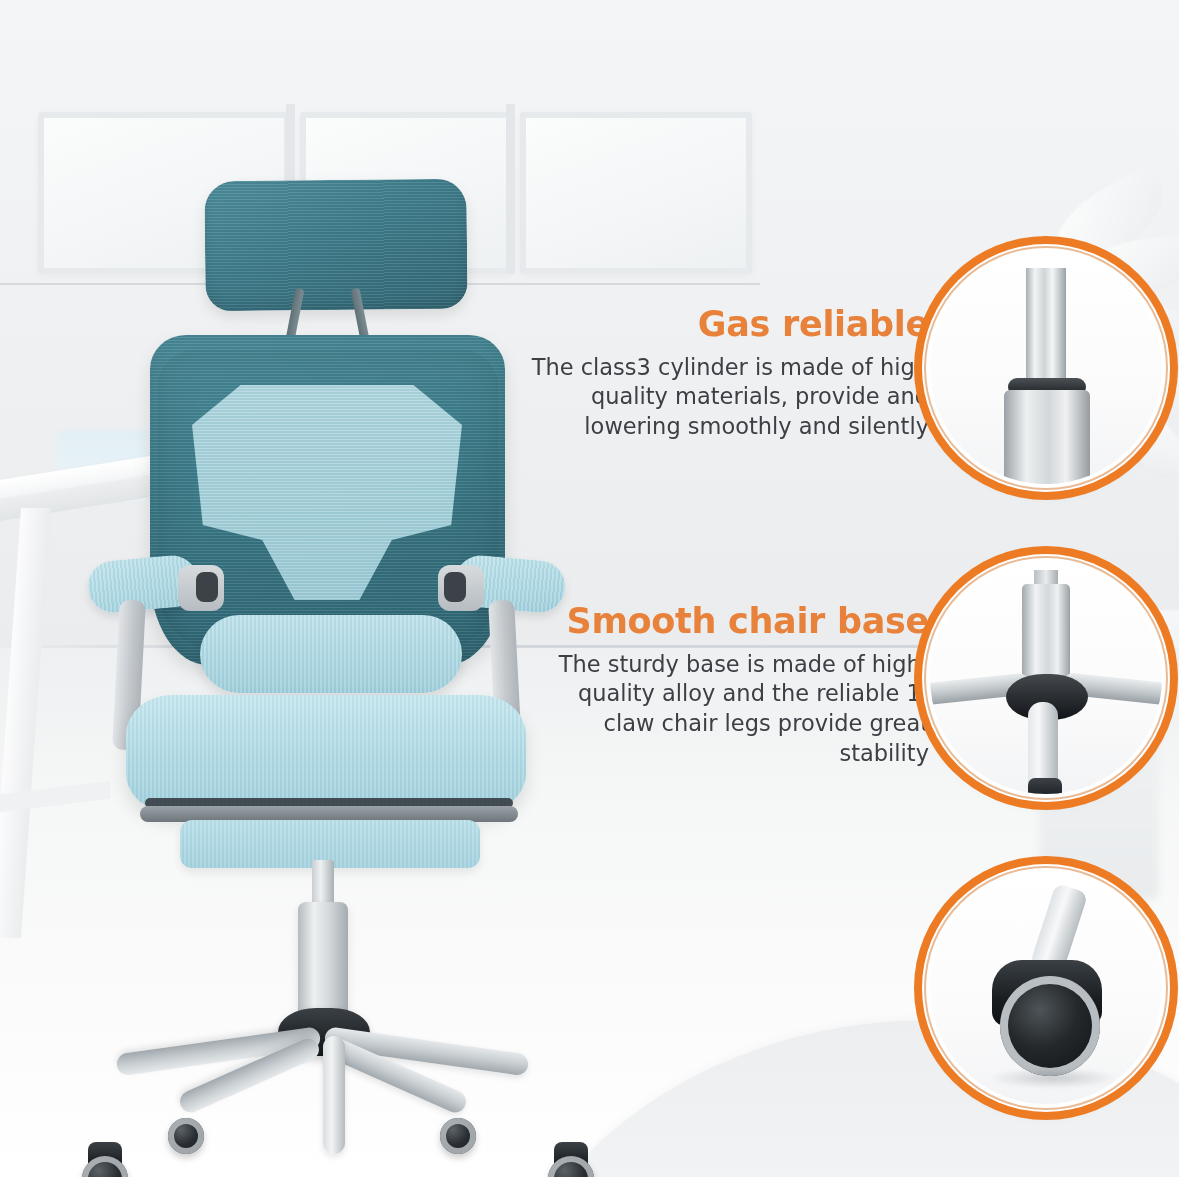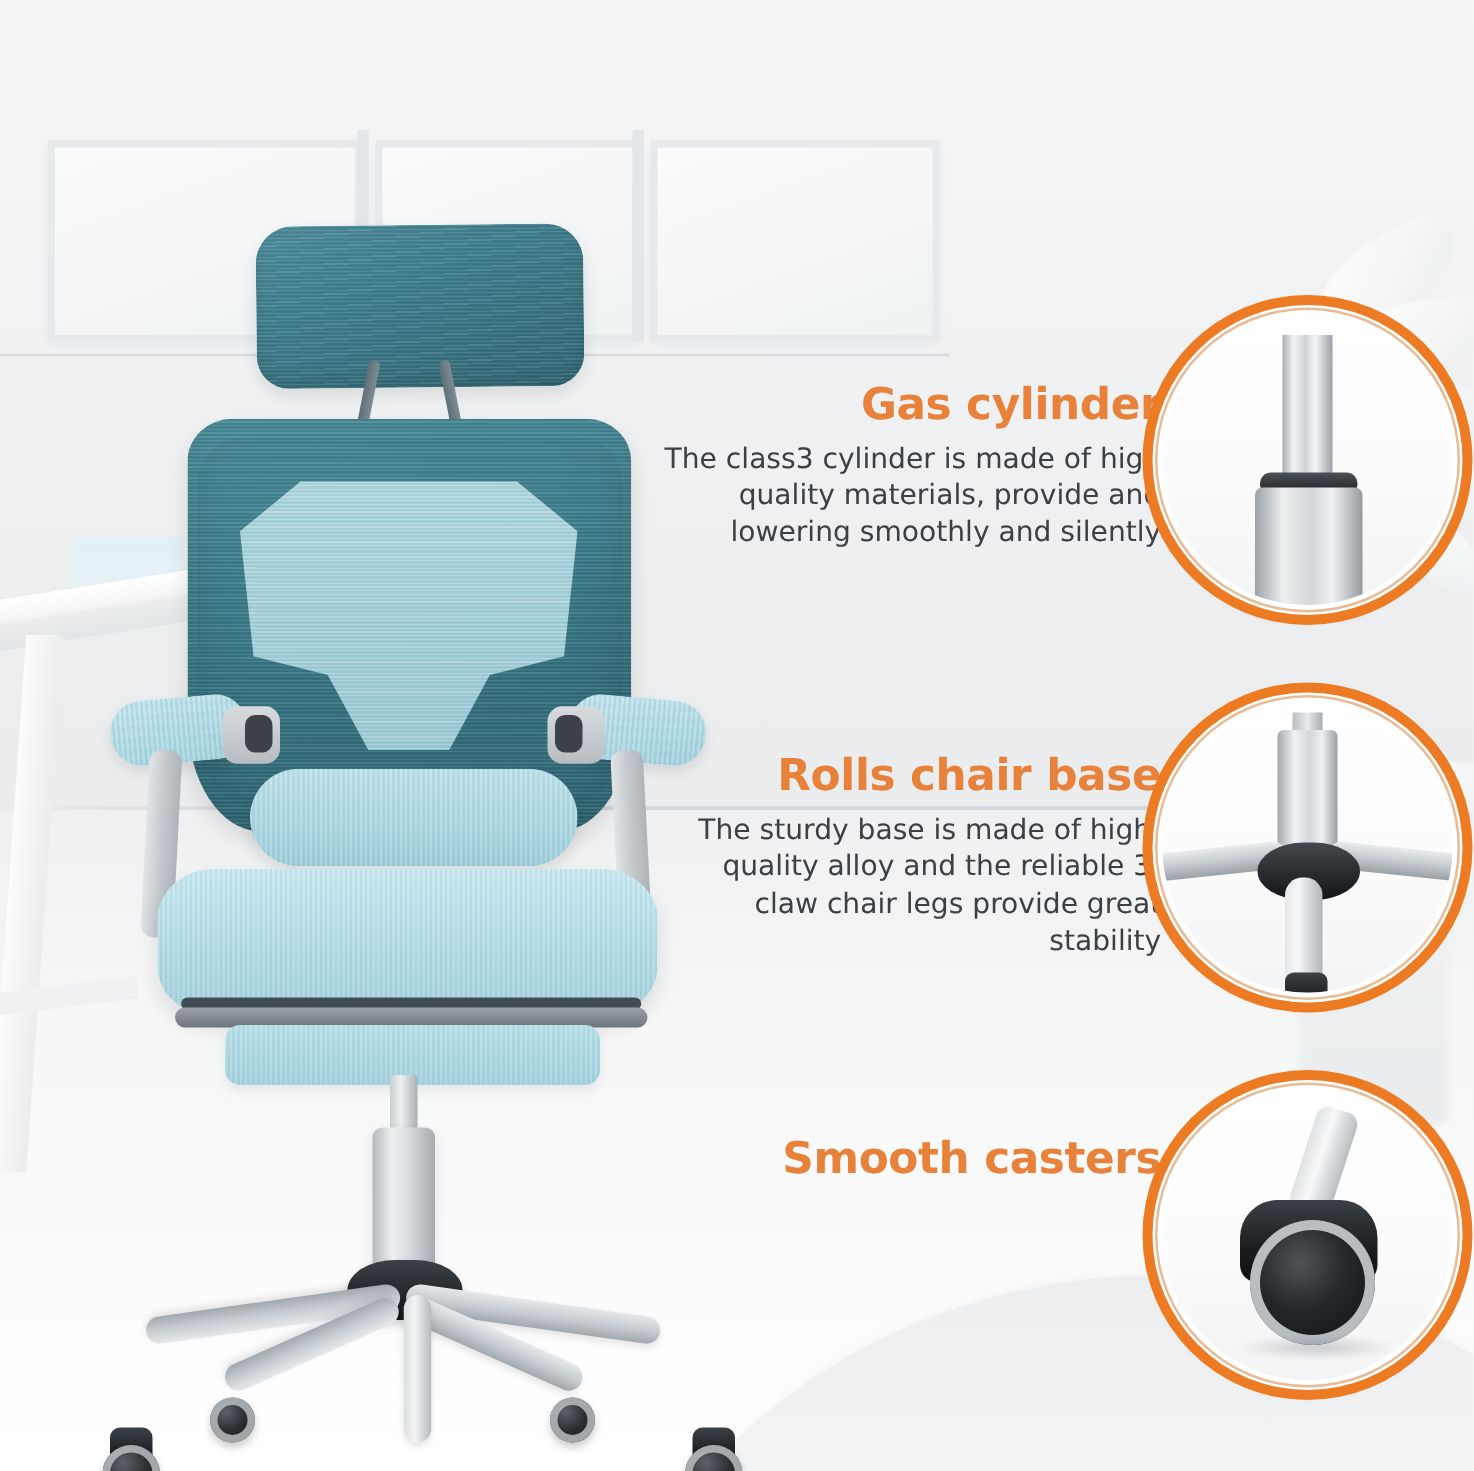--- a/index.html
+++ b/index.html
@@ -314,47 +314,46 @@
     <div class="caster-yoke y2"></div>
 
     <div class="caster c3"></div>
     <div class="caster c4"></div>
     <div class="caster c1"></div>
     <div class="caster c2"></div>
 
   </div>
 
   <div class="feature f1">
-    <p class="feat-title">Gas cylinder</p>
+    <p class="feat-title">Gas reliable</p>
     <p class="feat-body">The class3 cylinder is made of high quality materials, provide and lowering smoothly and silently</p>
   </div>
   <div class="circle c-gas">
     <div class="c-inner"></div>
     <div class="gc-rod"></div>
     <div class="gc-collar"></div>
     <div class="gc-body"></div>
   </div>
 
   <div class="feature f2">
-    <p class="feat-title">Rolls chair base</p>
-    <p class="feat-body">The sturdy base is made of high-quality alloy and the reliable 3-claw chair legs provide great stability</p>
+    <p class="feat-title">Smooth chair base</p>
+    <p class="feat-body">The sturdy base is made of high-quality alloy and the reliable 1-claw chair legs provide great stability</p>
   </div>
   <div class="circle c-base">
     <div class="c-inner"></div>
     <div class="bs-rodtop"></div>
     <div class="bs-cyl"></div>
     <div class="bs-arm a1"></div>
     <div class="bs-arm a2"></div>
     <div class="bs-hub"></div>
     <div class="bs-arm a3"></div>
     <div class="bs-foot"></div>
   </div>
 
   <div class="feature f3">
-    <p class="feat-title">Smooth casters</p>
   </div>
   <div class="circle c-cast">
     <div class="c-inner"></div>
     <div class="cw-stem"></div>
     <div class="cw-hous"></div>
     <div class="cw-tire"></div>
     <div class="cw-shadow"></div>
   </div>
 
 </div>

